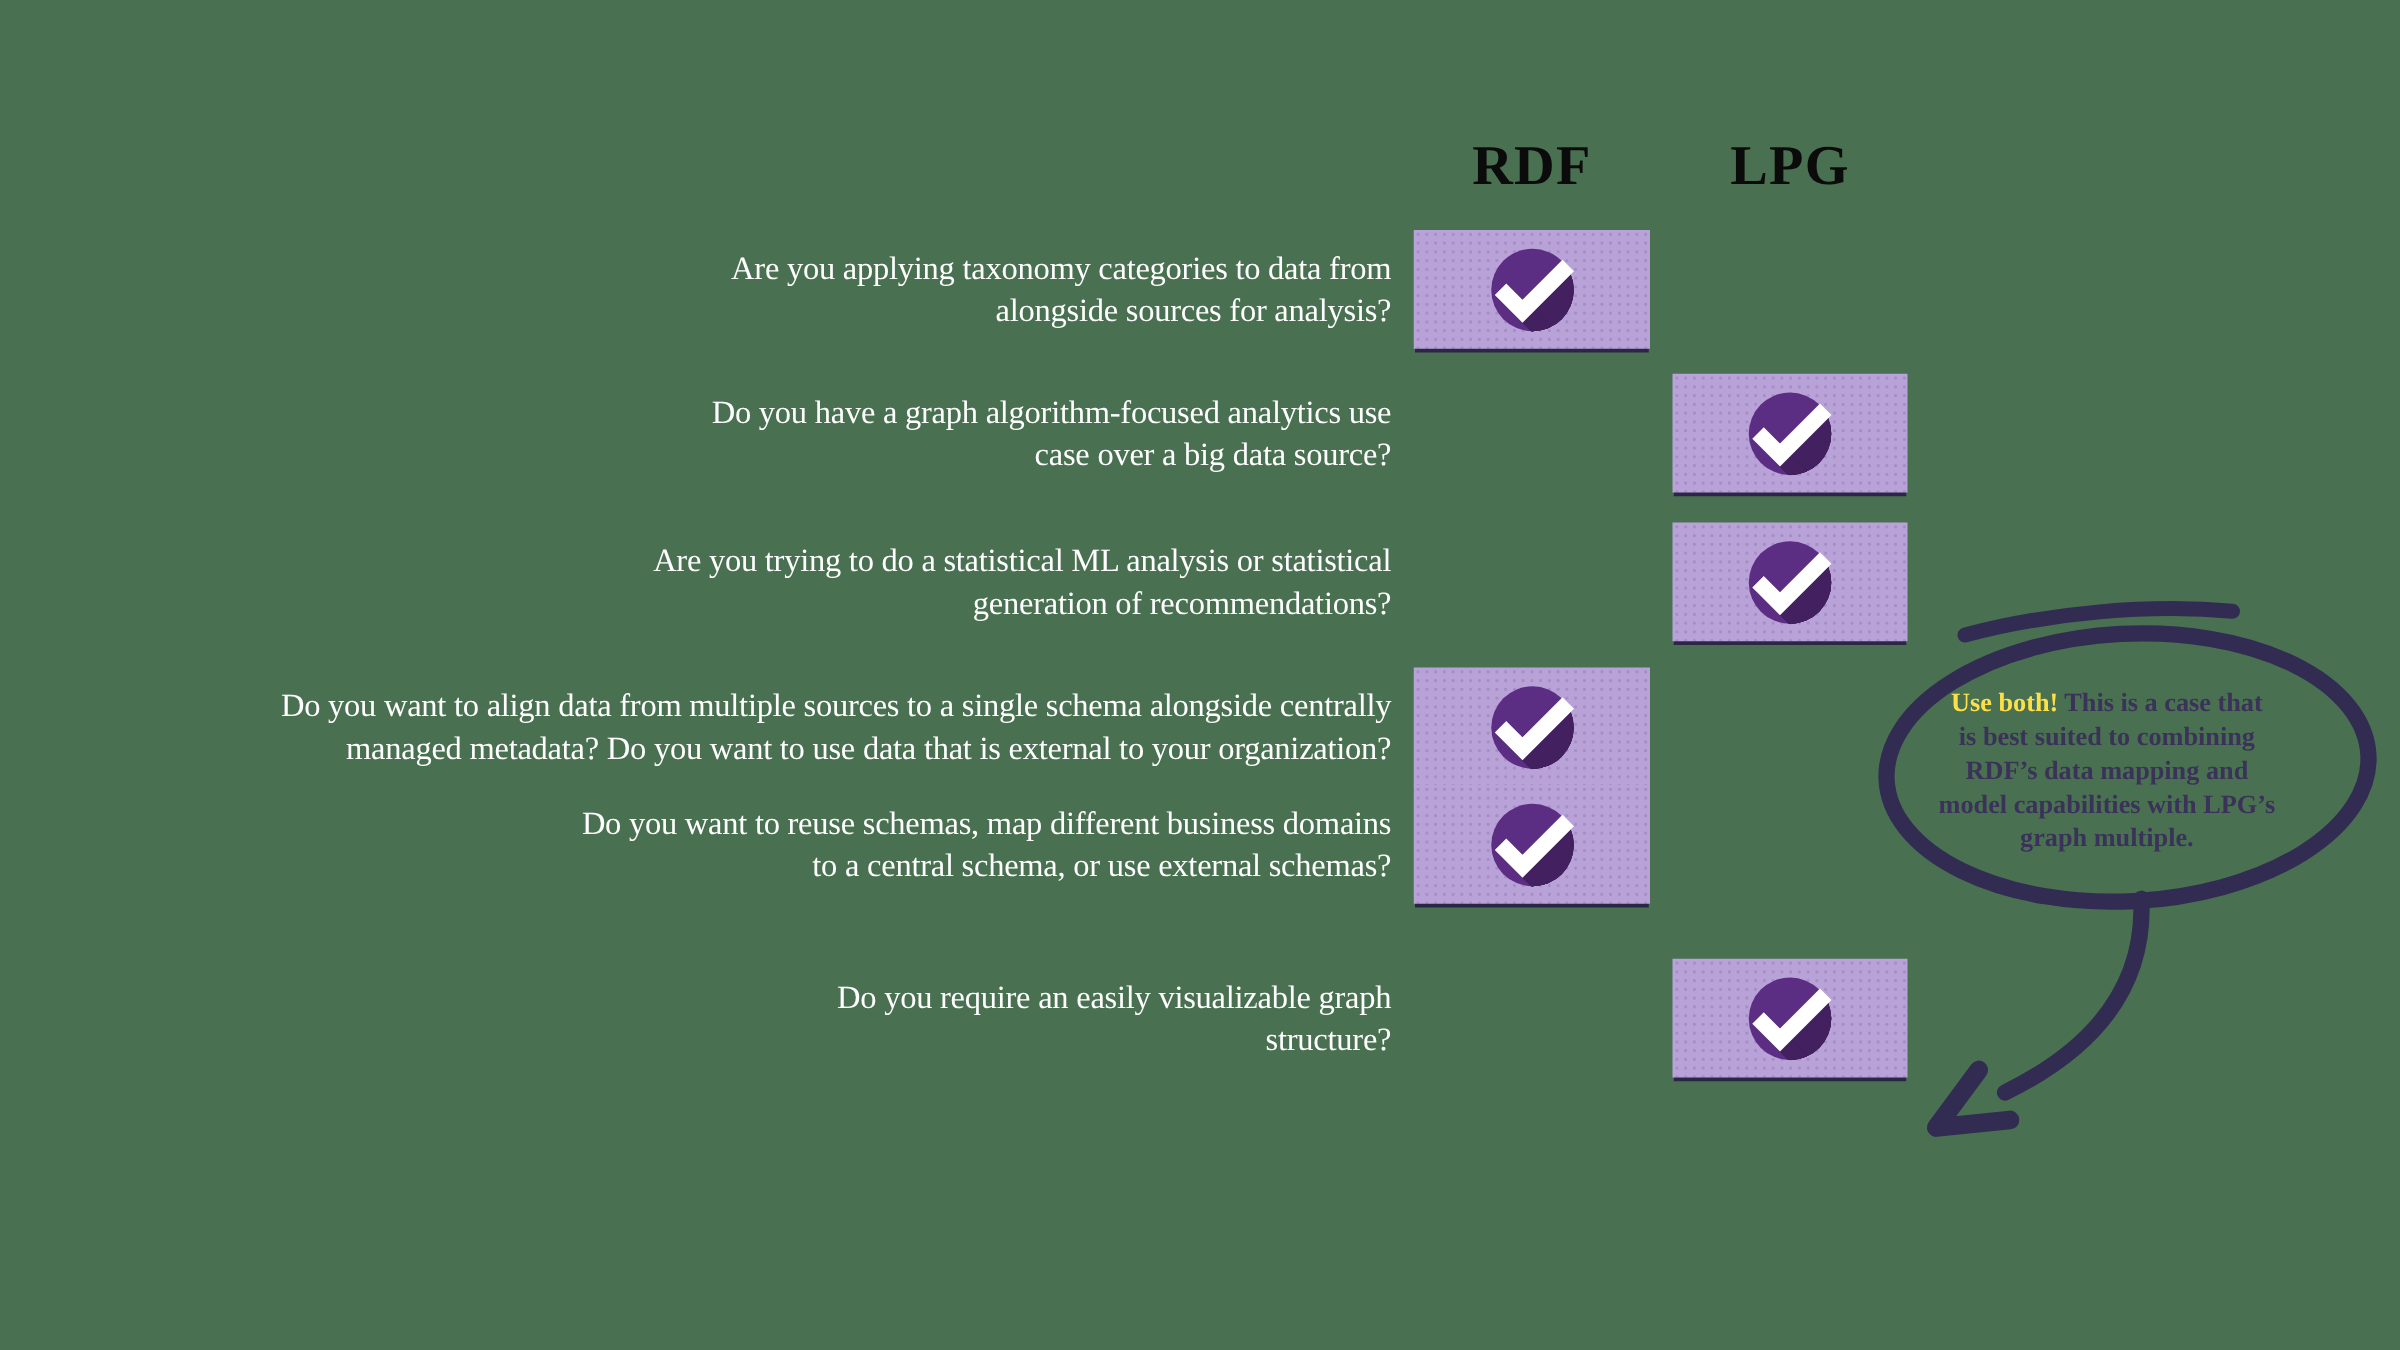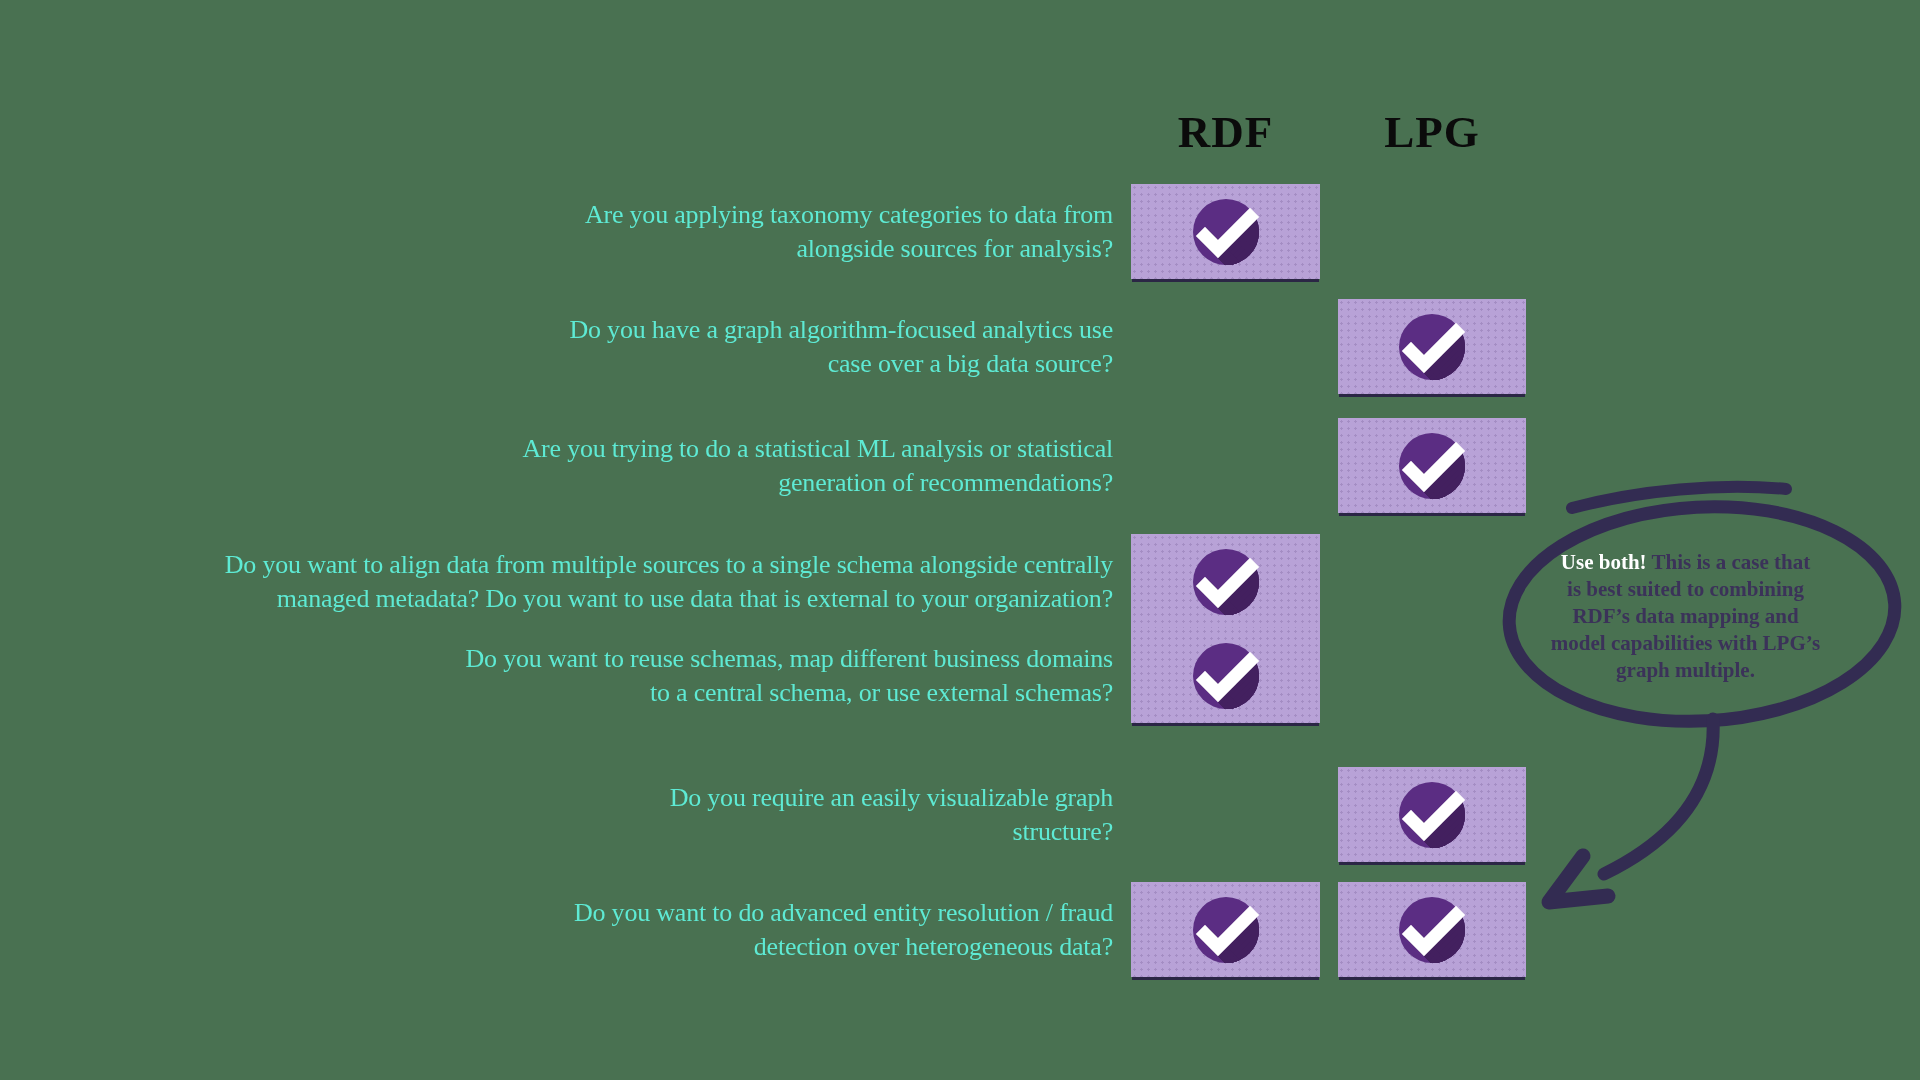--- a/index.html
+++ b/index.html
@@ -7,35 +7,35 @@
          font-family:Liberation Serif, serif;}
   .col-header{position:absolute;top:106px;height:52px;font-size:45px;font-weight:bold;
               letter-spacing:1px;color:#0b0b0b;text-align:center;line-height:52px;}
   .hdr-rdf{left:1131px;width:189px;}
   .hdr-lpg{left:1338px;width:188px;}
   .row{position:absolute;left:0;width:1920px;height:95px;}
   .r1{top:184px}.r2{top:299px}.r3{top:418px}.r4{top:534px}
   .r5{top:628px}.r6{top:767px}.r7{top:882px}
   .question{position:absolute;right:807px;top:50%;transform:translateY(-50%);
             display:flex;flex-direction:column;align-items:flex-end;
-            font-size:26px;line-height:34px;color:#5eead4;letter-spacing:-0.2px;
+            font-size:26px;line-height:34px;color:#ffffff;letter-spacing:-0.2px;
             text-align:right;font-weight:500;}
   .question div{white-space:nowrap;}
   .cell{position:absolute;top:0;height:95px;background-color:#b8a2d7;
         box-shadow:0 4px 0 -1px #2b2645;
         background-image:radial-gradient(rgba(60,30,95,0.16) 1px,transparent 1.4px);
         background-size:7px 7px;
         display:flex;align-items:center;justify-content:center;}
   .cell.rdf{left:1131px;width:189px;}
   .cell.lpg{left:1338px;width:188px;}
   svg.check{width:70px;height:70px;display:block;}
   .annot-svg{position:absolute;left:1440px;top:430px;width:480px;height:520px;}
   .bubble-text{position:absolute;left:1513px;top:549px;width:345px;text-align:center;
                font-weight:bold;font-size:21px;line-height:27px;color:#3b3259;}
-  .bubble-text .hl{color:#ffffff;}
+  .bubble-text .hl{color:#fde047;}
   .hidden-defs{position:absolute;width:0;height:0;overflow:hidden;}
 </style>
 </head>
 <body>
 
 <div class="stage">
 
   <svg class="hidden-defs" aria-hidden="true">
     <defs>
       <clipPath id="cclip">
@@ -132,36 +132,20 @@
         <div>Do you require an easily visualizable graph</div>
         <div>structure?</div>
       </div>
     <div class="cell lpg">
       <svg class="check" viewBox="-35 -35 70 70">
           <use href="#checkicon"></use>
         </svg>
     </div>
   </div>
 
-  <div class="row r7">
-    <div class="question">
-        <div>Do you want to do advanced entity resolution / fraud</div>
-        <div>detection over heterogeneous data?</div>
-      </div>
-    <div class="cell rdf">
-      <svg class="check" viewBox="-35 -35 70 70">
-          <use href="#checkicon"></use>
-        </svg>
-    </div>
-    <div class="cell lpg">
-      <svg class="check" viewBox="-35 -35 70 70">
-          <use href="#checkicon"></use>
-        </svg>
-    </div>
-  </div>
 
   <svg class="annot-svg" viewBox="1440 430 480 520">
     <ellipse cx="1702" cy="614" rx="193" ry="107" fill="none" stroke="#332c52" stroke-width="13" transform="rotate(-3 1702 614)"></ellipse>
     <path d="M 1572 508 C 1640 490 1720 483 1786 489" fill="none" stroke="#332c52" stroke-width="12" stroke-linecap="round"></path>
     <path d="M 1713 719 C 1716 778 1688 833 1604 874" fill="none" stroke="#332c52" stroke-width="13" stroke-linecap="round"></path>
     <path d="M 1583 856 L 1549 902 L 1608 896" fill="none" stroke="#332c52" stroke-width="15" stroke-linecap="round" stroke-linejoin="round"></path>
   </svg>
 
   <div class="bubble-text">
     <div><span class="hl">Use both!</span><span> This is a case that</span></div>

